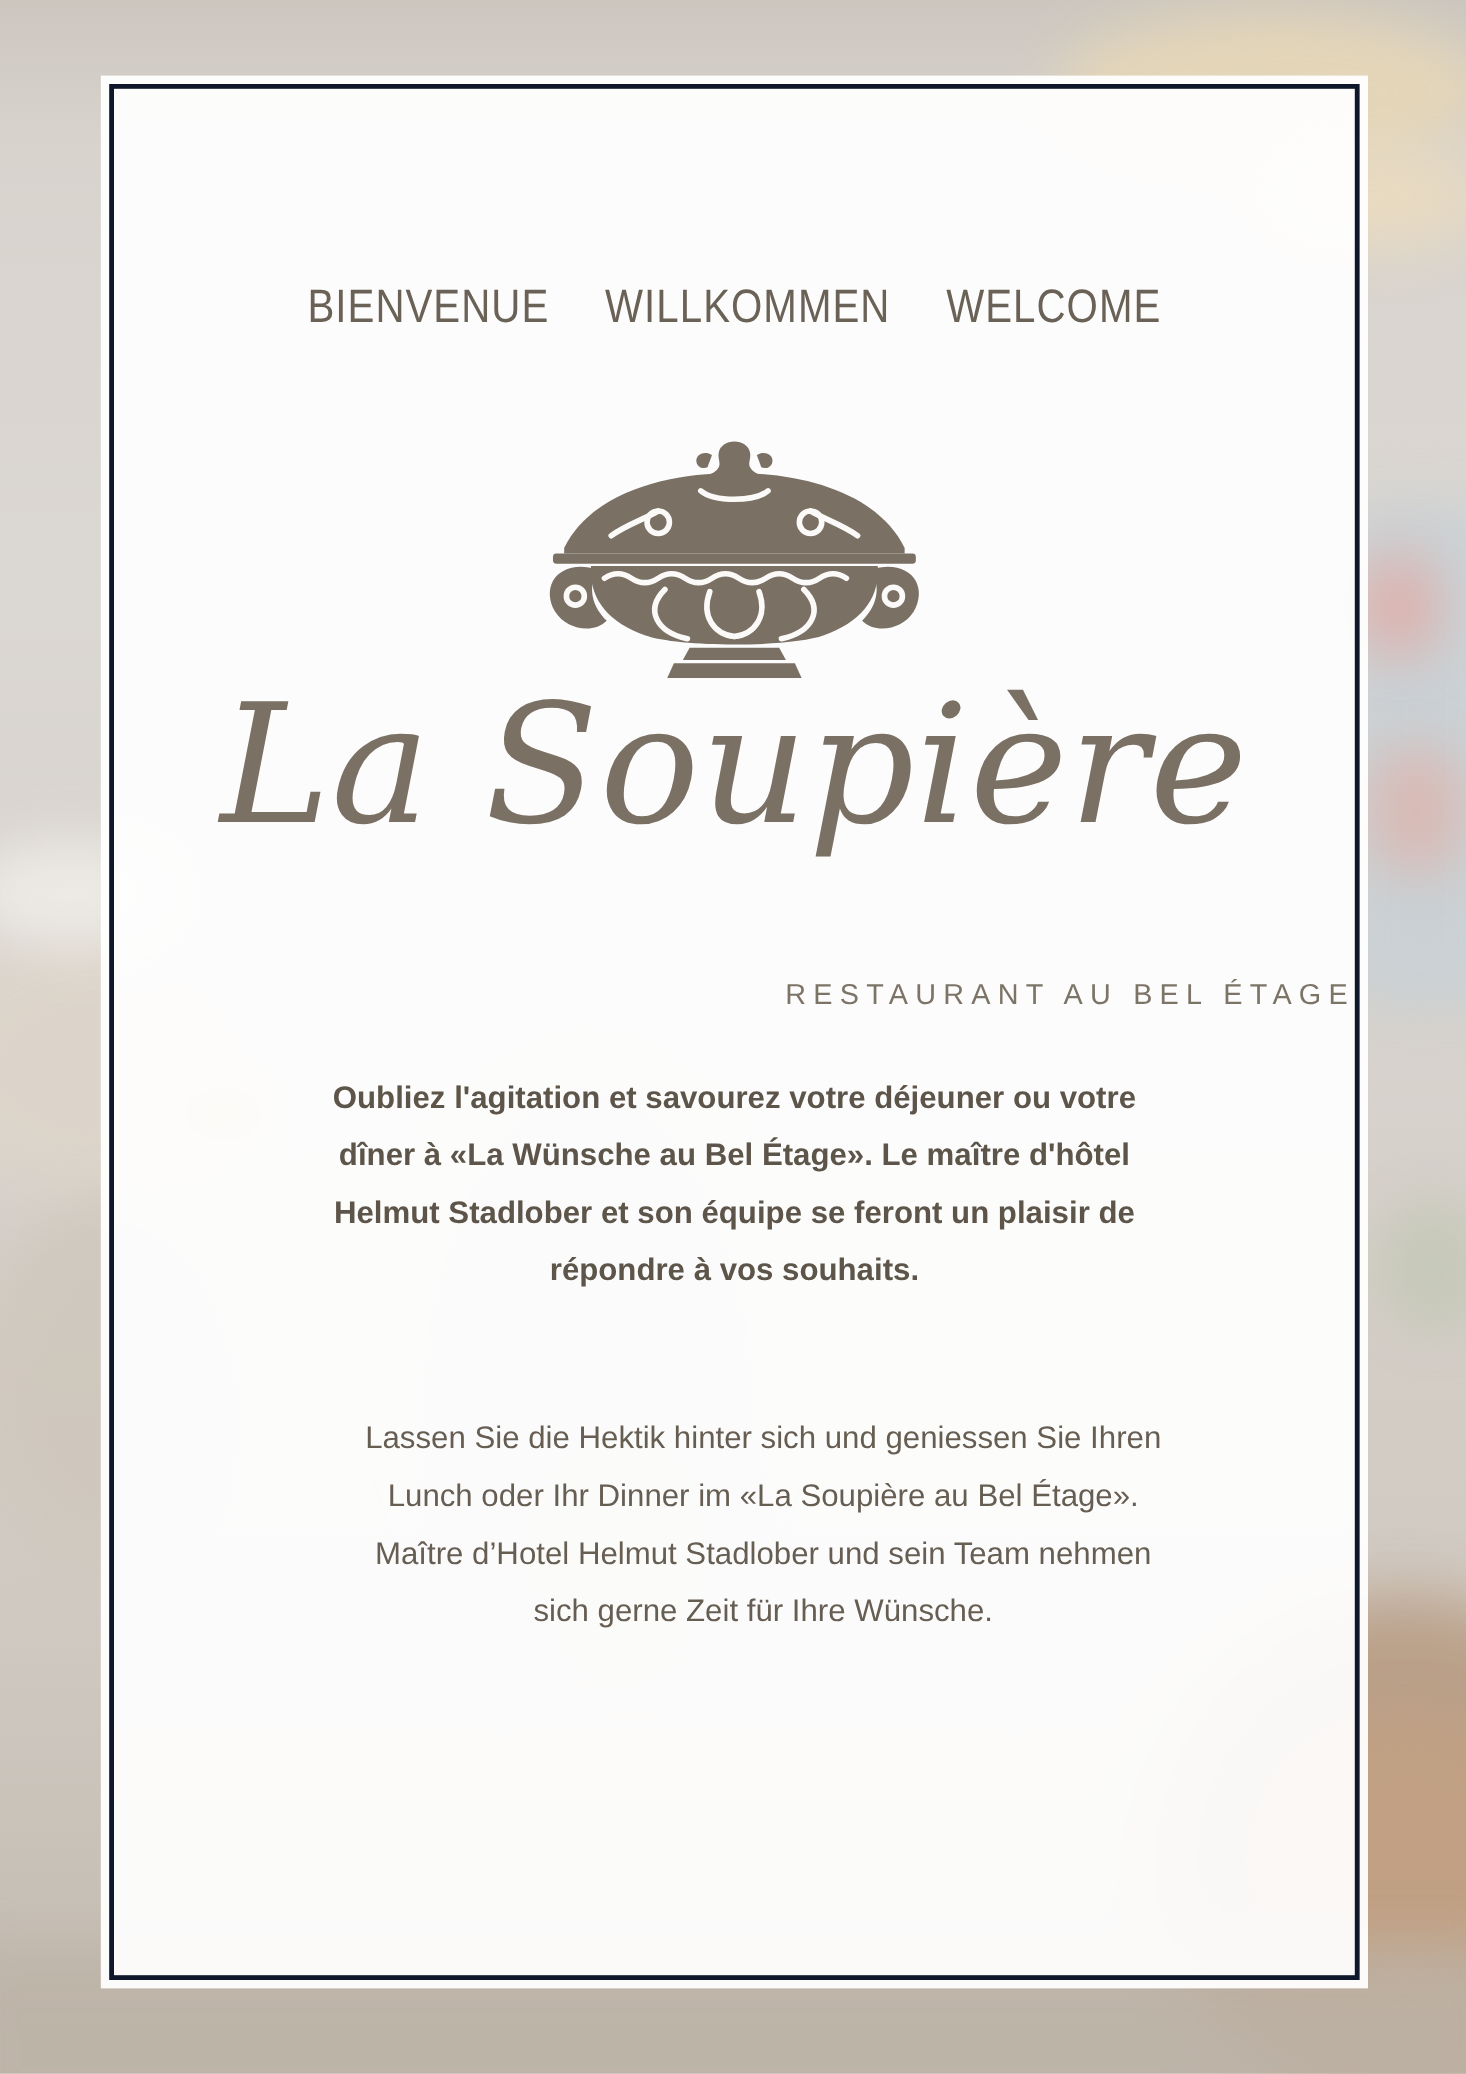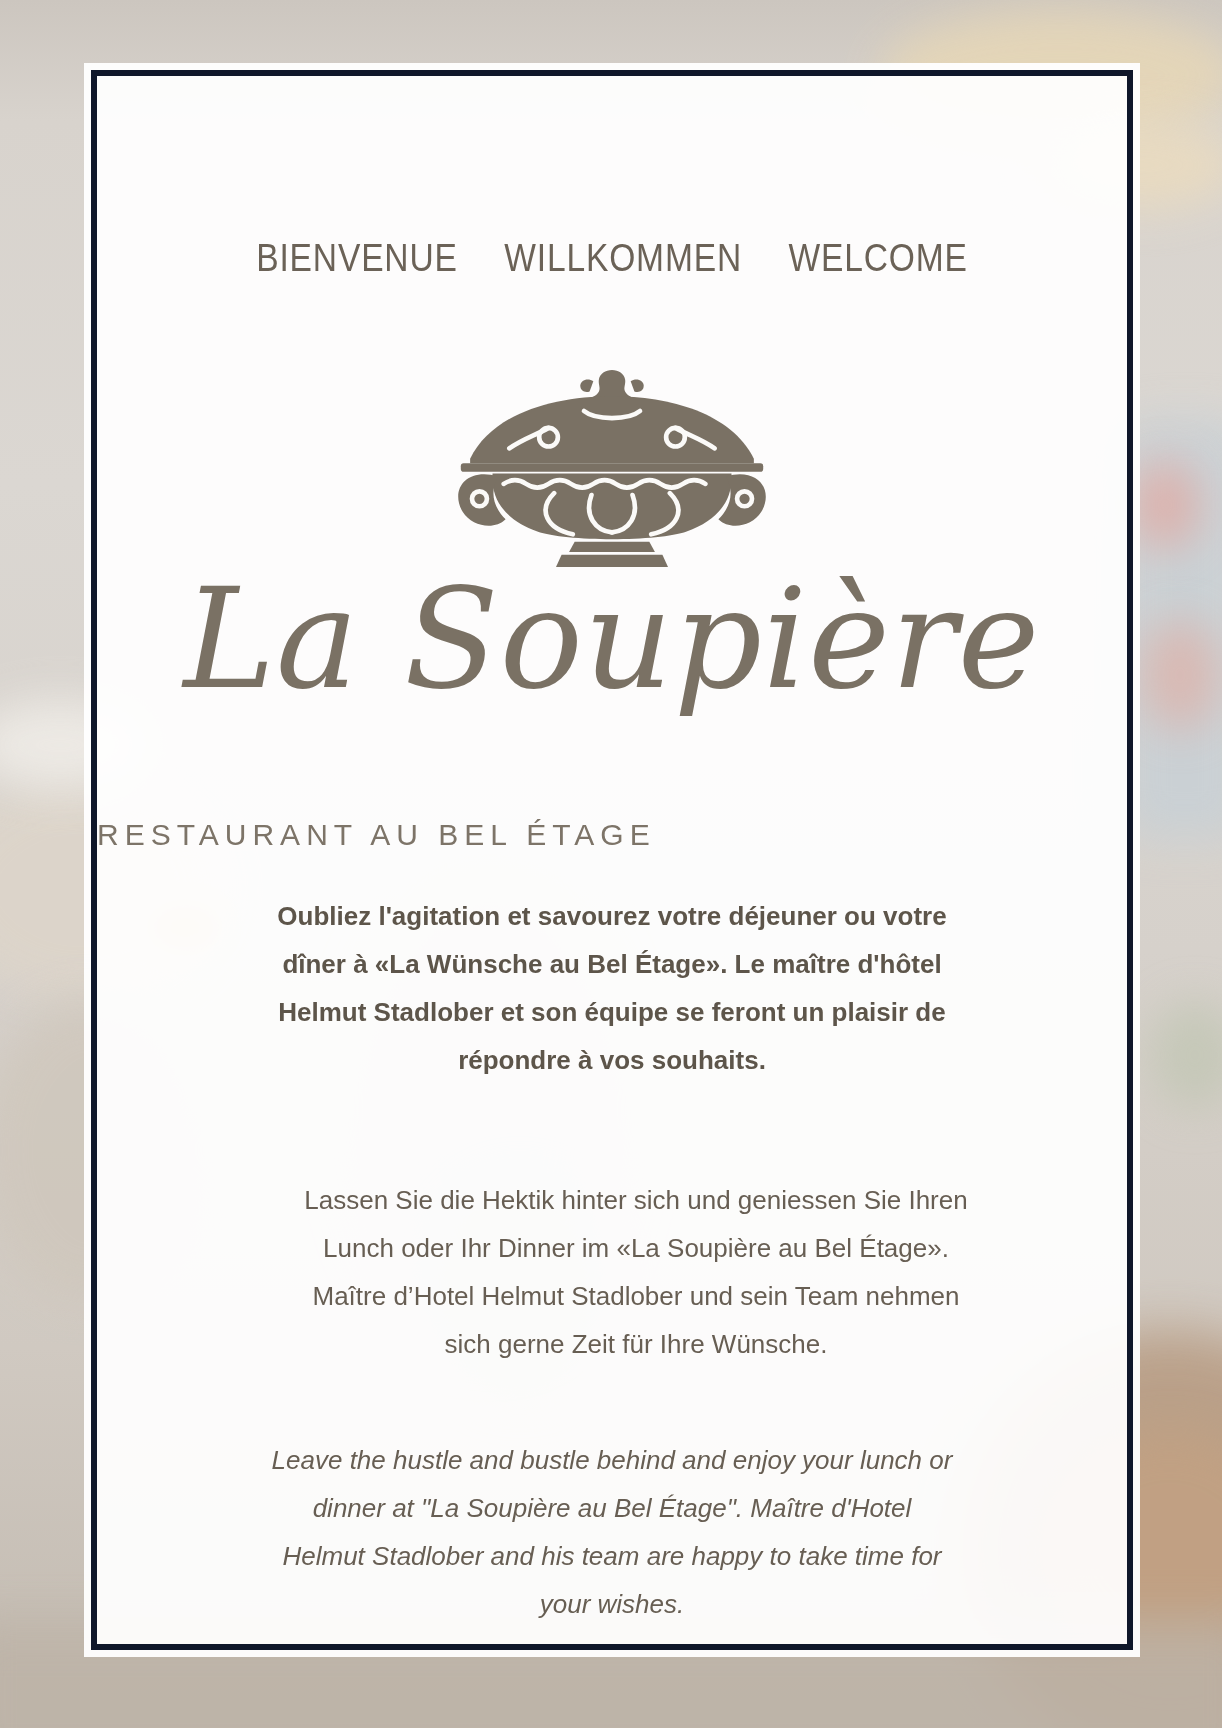--- a/index.html
+++ b/index.html
@@ -28,41 +28,41 @@
   .b-center-shadow{left:360px;top:880px;width:260px;height:460px;background:#c5c1bd;opacity:.55;filter:blur(30px);}
   .b-center-shadow2{left:430px;top:1180px;width:180px;height:220px;background:#beb9b4;opacity:.45;filter:blur(26px);}
 
   
   .card-outer{
     position:absolute;left:84px;top:63px;width:1056px;height:1594px;
     border:7px solid rgba(255,255,255,.95);box-sizing:border-box;
   }
   .card{
     position:relative;width:100%;height:100%;box-sizing:border-box;
-    border:6px solid #0f172a;
+    border:4px solid #0f172a;
     background:rgba(255,255,255,.93);
   }
   
   .heading{
     position:absolute;left:0;top:160px;width:100%;
     display:flex;justify-content:center;gap:54px;
     color:#6b6257;font-size:39px;font-weight:400;letter-spacing:1px;
     transform:scaleX(.86);transform-origin:50% 50%;
     white-space:nowrap;
   }
   .logo-wrap{position:absolute;left:0;top:288px;width:100%;text-align:center;}
   .script{
     position:absolute;left:0;top:460px;width:100%;text-align:center;
     font-family:"DejaVu Serif", serif;font-style:italic;
     font-size:138px;line-height:1.5;color:#7a7164;letter-spacing:1px;
     white-space:nowrap;
   }
   .subtitle{
-    position:absolute;left:0;top:742px;width:100%;text-align:left;
-    color:#7d7468;font-size:30px;letter-spacing:6px;
+    position:absolute;left:0;top:742px;width:100%;text-align:right;
+    color:#7d7468;font-size:24px;letter-spacing:6px;
   }
   .para{
     position:absolute;left:0;width:100%;text-align:center;
     white-space:pre-line;font-size:26px;line-height:48px;
   }
   .para-fr{top:816px;font-weight:700;color:#5d554a;}
   .para-de{top:1100px;font-weight:400;color:#675e53;padding-left:24px;}
   .para-en{top:1360px;font-style:italic;color:#675e53;}
 </style>
 </head>
@@ -141,19 +141,15 @@
     <div class="para para-fr">Oubliez l'agitation et savourez votre déjeuner ou votre
 dîner à «La Wünsche au Bel Étage». Le maître d'hôtel
 Helmut Stadlober et son équipe se feront un plaisir de
 répondre à vos souhaits.</div>
 
     <div class="para para-de">Lassen Sie die Hektik hinter sich und geniessen Sie Ihren
 Lunch oder Ihr Dinner im «La Soupière au Bel Étage».
 Maître d’Hotel Helmut Stadlober und sein Team nehmen
 sich gerne Zeit für Ihre Wünsche.</div>
 
-    <div class="para para-en">Leave the hustle and bustle behind and enjoy your lunch or
-dinner at "La Soupière au Bel Étage". Maître d'Hotel
-Helmut Stadlober and his team are happy to take time for
-your wishes.</div>
 
   </div>
 </div>
 
 </body></html>

